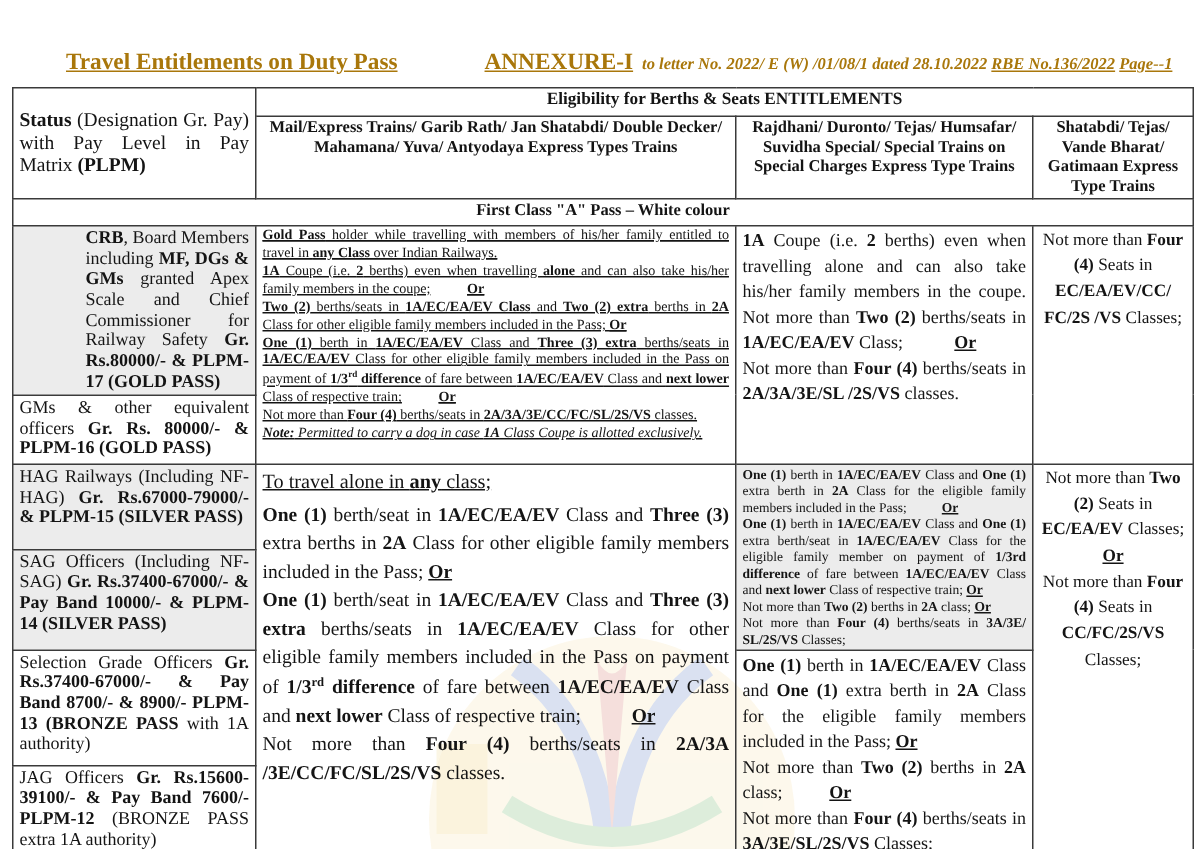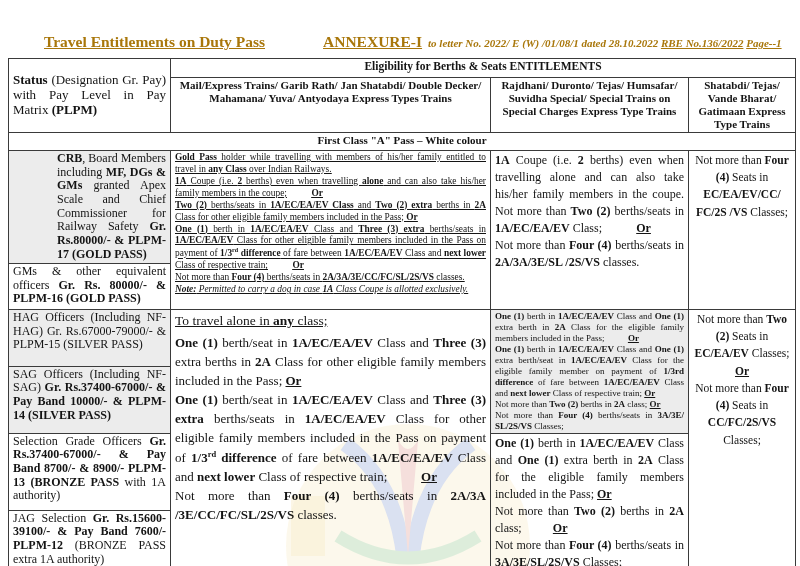--- a/index.html
+++ b/index.html
@@ -78,37 +78,37 @@
       <td rowspan="2" class="small"><span style="font-weight: bold; text-decoration: underline;">Gold Pass</span><span style="text-decoration: underline;"> holder while travelling with members of his/her family entitled to travel in </span><span style="font-weight: bold; text-decoration: underline;">any Class</span><span style="text-decoration: underline;"> over Indian Railways.</span><br><span style="font-weight: bold;">1A</span><span> Coupe (i.e. </span><span style="font-weight: bold;">2</span><span> berths) even when travelling </span><span style="font-weight: bold;">alone</span><span> and can also take his/her family members in the coupe;</span><span style="font-weight: bold; text-decoration: underline; margin-left: 2.6em;">Or</span><br><span style="font-weight: bold;">Two (2)</span><span> berths/seats in </span><span style="font-weight: bold;">1A/EC/EA/EV Class</span><span> and </span><span style="font-weight: bold;">Two (2) extra</span><span> berths in </span><span style="font-weight: bold;">2A</span><span> Class for other eligible family members included in the Pass;  </span><span style="font-weight: bold; text-decoration: underline;">Or</span><br><span style="font-weight: bold;">One (1)</span><span> berth in </span><span style="font-weight: bold;">1A/EC/EA/EV</span><span> Class and </span><span style="font-weight: bold;">Three (3) extra</span><span> berths/seats in </span><span style="font-weight: bold;">1A/EC/EA/EV</span><span> Class for other eligible family members included in the Pass on payment of </span><span style="font-weight: bold;">1/3</span><sup style="font-weight: bold;">rd</sup><span style="font-weight: bold;"> difference</span><span> of fare between </span><span style="font-weight: bold;">1A/EC/EA/EV</span><span> Class and </span><span style="font-weight: bold;">next lower</span><span> Class of respective train;</span><span style="font-weight: bold; text-decoration: underline; margin-left: 2.6em;">Or</span><br><span>Not more than </span><span style="font-weight: bold;">Four (4)</span><span> berths/seats in </span><span style="font-weight: bold;">2A/3A/3E/CC/FC/SL/2S/VS</span><span> classes.</span><br><span style="font-weight: bold; font-style: italic;">Note:</span><span style="font-style: italic;"> Permitted to carry a dog in case </span><span style="font-weight: bold; font-style: italic;">1A</span><span style="font-style: italic;"> Class Coupe is allotted exclusively.</span></td>
       <td rowspan="2" class="mid"><span style="font-weight: bold;">1A</span><span> Coupe (i.e. </span><span style="font-weight: bold;">2</span><span> berths) even when travelling alone and can also take his/her family members in the coupe. Not more than </span><span style="font-weight: bold;">Two (2)</span><span> berths/seats in </span><span style="font-weight: bold;">1A/EC/EA/EV</span><span> Class; </span><span style="font-weight: bold; text-decoration: underline; margin-left: 2.6em;">Or</span><br><span>Not more than </span><span style="font-weight: bold;">Four (4)</span><span> berths/seats in </span><span style="font-weight: bold;">2A/3A/3E/SL /2S/VS</span><span> classes.</span></td>
       <td rowspan="2" class="cen"><span>Not more than </span><span style="font-weight: bold;">Four (4)</span><span> Seats in </span><span style="font-weight: bold;">EC/EA/EV/CC/ FC/2S /VS</span><span> Classes;</span></td>
     </tr>
 
     <tr>
       <td class="c1" style="height:43px;"><span>GMs &amp; other equivalent officers </span><span style="font-weight: bold;">Gr. Rs. 80000/- &amp; PLPM-16 (GOLD PASS)</span></td>
     </tr>
 
     <tr>
-      <td class="c1 grey" style="height:52px;"><span>HAG Officers (Including NF-HAG) </span><span style="font-weight: normal;">Gr. Rs.67000-79000/- &amp; PLPM-15 (SILVER PASS)</span></td>
+      <td class="c1 grey" style="height:52px;"><span>HAG Railways (Including NF-HAG) </span><span style="font-weight: bold;">Gr. Rs.67000-79000/- &amp; PLPM-15 (SILVER PASS)</span></td>
       <td rowspan="4">
         <div class="sec2head"><span style="text-decoration: underline;">To travel alone in </span><span style="font-weight: bold; text-decoration: underline;">any</span><span style="text-decoration: underline;"> class;</span></div>
         <div class="sec2body"><span style="font-weight: bold;">One (1)</span><span> berth/seat in </span><span style="font-weight: bold;">1A/EC/EA/EV</span><span> Class and </span><span style="font-weight: bold;">Three (3)</span><span> extra berths in </span><span style="font-weight: bold;">2A</span><span> Class for other eligible family members included in the Pass; </span><span style="font-weight: bold; text-decoration: underline;">Or</span><br><span style="font-weight: bold;">One (1)</span><span> berth/seat in </span><span style="font-weight: bold;">1A/EC/EA/EV</span><span> Class and </span><span style="font-weight: bold;">Three (3) extra</span><span> berths/seats in </span><span style="font-weight: bold;">1A/EC/EA/EV</span><span> Class for other eligible family members included in the Pass on payment of </span><span style="font-weight: bold;">1/3</span><sup style="font-weight: bold;">rd</sup><span style="font-weight: bold;"> difference</span><span> of fare between </span><span style="font-weight: bold;">1A/EC/EA/EV</span><span> Class and </span><span style="font-weight: bold;">next lower</span><span> Class of respective train;</span><span style="font-weight: bold; text-decoration: underline; margin-left: 2.6em;">Or</span><br><span>Not more than </span><span style="font-weight: bold;">Four (4)</span><span> berths/seats in </span><span style="font-weight: bold;">2A/3A /3E/CC/FC/SL/2S/VS</span><span> classes.</span></div>
       </td>
       <td rowspan="2" class="xsmall grey"><span style="font-weight: bold;">One (1)</span><span> berth in </span><span style="font-weight: bold;">1A/EC/EA/EV</span><span> Class and </span><span style="font-weight: bold;">One (1)</span><span> extra berth in </span><span style="font-weight: bold;">2A</span><span> Class for the eligible family members included in the Pass;</span><span style="font-weight: bold; text-decoration: underline; margin-left: 2.6em;">Or</span><br><span style="font-weight: bold;">One (1)</span><span> berth in </span><span style="font-weight: bold;">1A/EC/EA/EV</span><span> Class and </span><span style="font-weight: bold;">One (1)</span><span> extra berth/seat in </span><span style="font-weight: bold;">1A/EC/EA/EV</span><span> Class for the eligible family member on payment of </span><span style="font-weight: bold;">1/3rd difference</span><span> of fare between </span><span style="font-weight: bold;">1A/EC/EA/EV</span><span> Class and </span><span style="font-weight: bold;">next lower</span><span> Class of respective train; </span><span style="font-weight: bold; text-decoration: underline;">Or</span><br><span>Not more than </span><span style="font-weight: bold;">Two (2)</span><span> berths in </span><span style="font-weight: bold;">2A</span><span> class; </span><span style="font-weight: bold; text-decoration: underline;">Or</span><br><span>Not more than </span><span style="font-weight: bold;">Four (4)</span><span> berths/seats in </span><span style="font-weight: bold;">3A/3E/ SL/2S/VS</span><span> Classes;</span></td>
       <td rowspan="4" class="cen"><span>Not more than </span><span style="font-weight: bold;">Two (2)</span><span> Seats in </span><span style="font-weight: bold;">EC/EA/EV</span><span> Classes;</span><br><span style="font-weight: bold; text-decoration: underline;">Or</span><br><span>Not more than </span><span style="font-weight: bold;">Four (4)</span><span> Seats in </span><span style="font-weight: bold;">CC/FC/2S/VS</span><span> Classes;</span></td>
     </tr>
 
     <tr>
       <td class="c1 grey" style="height:62px;"><span>SAG Officers (Including NF-SAG) </span><span style="font-weight: bold;">Gr. Rs.37400-67000/- &amp; Pay Band 10000/- &amp; PLPM-14 (SILVER PASS)</span></td>
     </tr>
 
     <tr>
       <td class="c1" style="height:60px;"><span>Selection Grade Officers </span><span style="font-weight: bold;">Gr. Rs.37400-67000/- &amp; Pay Band 8700/- &amp; 8900/- PLPM-13 (BRONZE PASS</span><span> with 1A authority)</span></td>
       <td rowspan="2" class="mid"><span style="font-weight: bold;">One (1)</span><span> berth in </span><span style="font-weight: bold;">1A/EC/EA/EV</span><span> Class and </span><span style="font-weight: bold;">One (1)</span><span> extra berth in </span><span style="font-weight: bold;">2A</span><span> Class for the eligible family members included in the Pass; </span><span style="font-weight: bold; text-decoration: underline;">Or</span><br><span>Not more than </span><span style="font-weight: bold;">Two (2)</span><span> berths in </span><span style="font-weight: bold;">2A</span><span> class;</span><span style="font-weight: bold; text-decoration: underline; margin-left: 2.6em;">Or</span><br><span>Not more than </span><span style="font-weight: bold;">Four (4)</span><span> berths/seats in </span><span style="font-weight: bold;">3A/3E/SL/2S/VS</span><span> Classes;</span></td>
     </tr>
 
     <tr>
-      <td class="c1" style="height:46px;"><span>JAG Selection </span><span style="font-weight: bold;">Gr. Rs.15600-39100/- &amp; Pay Band 7600/- PLPM-12</span><span> (BRONZE PASS extra 1A authority)</span></td>
+      <td class="c1" style="height:46px;"><span>JAG Officers </span><span style="font-weight: bold;">Gr. Rs.15600-39100/- &amp; Pay Band 7600/- PLPM-12</span><span> (BRONZE PASS extra 1A authority)</span></td>
     </tr>
   </tbody>
     </table>
 
 </div>
 
 </body></html>

